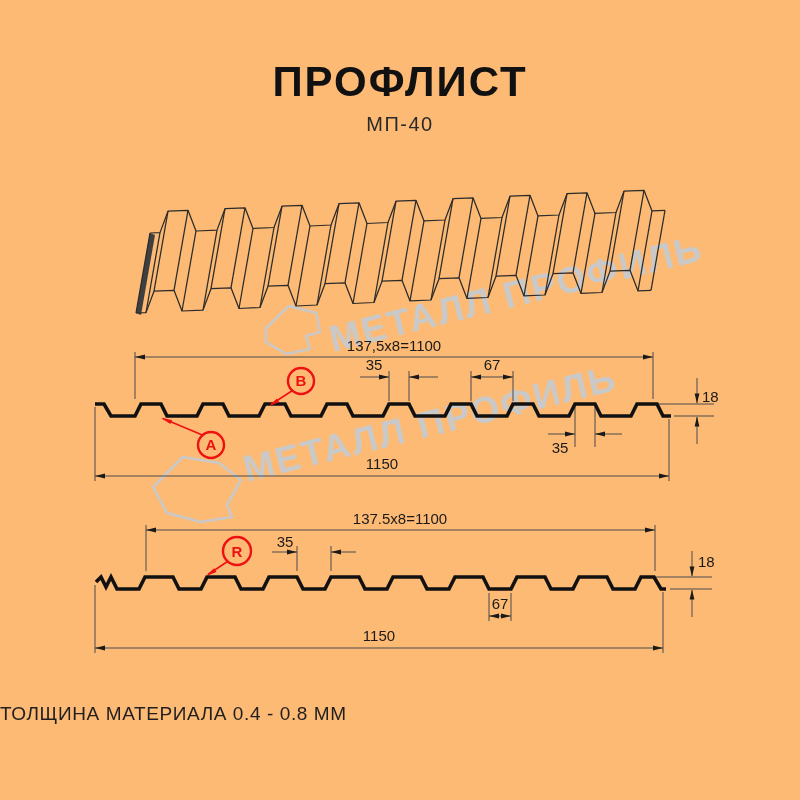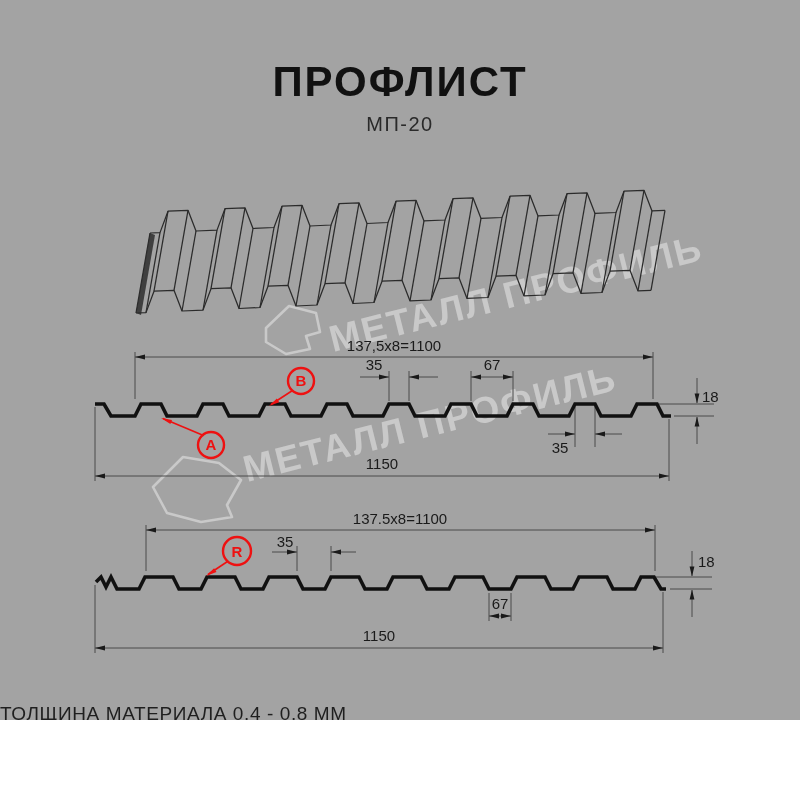--- a/index.html
+++ b/index.html
@@ -1,16 +1,16 @@
 <!DOCTYPE html>
 <html><head>
 <meta charset="utf-8">
 <style>
   html,body{margin:0;padding:0;background:#fff;}
-  .page{position:relative;width:800px;height:720px;background:#a3a3a3;overflow:hidden;
+  .page{position:relative;width:800px;height:800px;background:#fdba74;overflow:hidden;
         font-family:"Liberation Sans",sans-serif;}
   .title{position:absolute;left:0;top:58px;width:800px;text-align:center;
          font-size:42px;font-weight:800;letter-spacing:2px;color:#111;}
   .subtitle{position:absolute;left:0;top:113px;width:800px;text-align:center;
          font-size:20px;font-weight:500;letter-spacing:1.5px;color:#2a2a2a;}
   .footer{position:absolute;left:0;top:703px;width:800px;text-align:left;
          font-size:19px;font-weight:500;letter-spacing:0.6px;color:#1f1f1f;}
   svg{position:absolute;left:0;top:0;}
   svg text{font-family:"Liberation Sans",sans-serif;}
   .dim-t{font-size:15px;fill:#1a1a1a;}
@@ -21,21 +21,21 @@
   .wm{fill:none;stroke-width:2.6;stroke-linejoin:round;}
   .wm-t{font-size:37px;font-weight:bold;letter-spacing:2px;}
   .w3d{stroke:#2b2b2b;stroke-width:1.25;fill:none;stroke-linejoin:round;}
 </style>
 </head>
 <body>
 
 <div class="page">
 
   <div class="title">ПРОФЛИСТ</div>
-  <div class="subtitle">МП-20</div>
+  <div class="subtitle">МП-40</div>
 
   <svg width="800" height="800" viewBox="0 0 800 800">
 
     <g>
       <path class="wm" stroke="#c9c9c9" d="M266 328 L289 306 L316 313 L320 332 L306 336 L310 349 L286 354 L266 342 Z"></path>
       <text class="wm-t" fill="#c9c9c9" x="333" y="352" transform="rotate(-14 333 352)">МЕТАЛЛ ПРОФИЛЬ</text>
     </g>
     <g>
       <path class="wm" stroke="#c9c9c9" stroke-width="3" d="M153 487 L183 457 L219 463 L241 480 L227 505 L232 517 L201 522 L167 513 Z"></path>
       <text class="wm-t" fill="#c9c9c9" x="247" y="482" font-size="38" transform="rotate(-14 247 482)">МЕТАЛЛ ПРОФИЛЬ</text>

